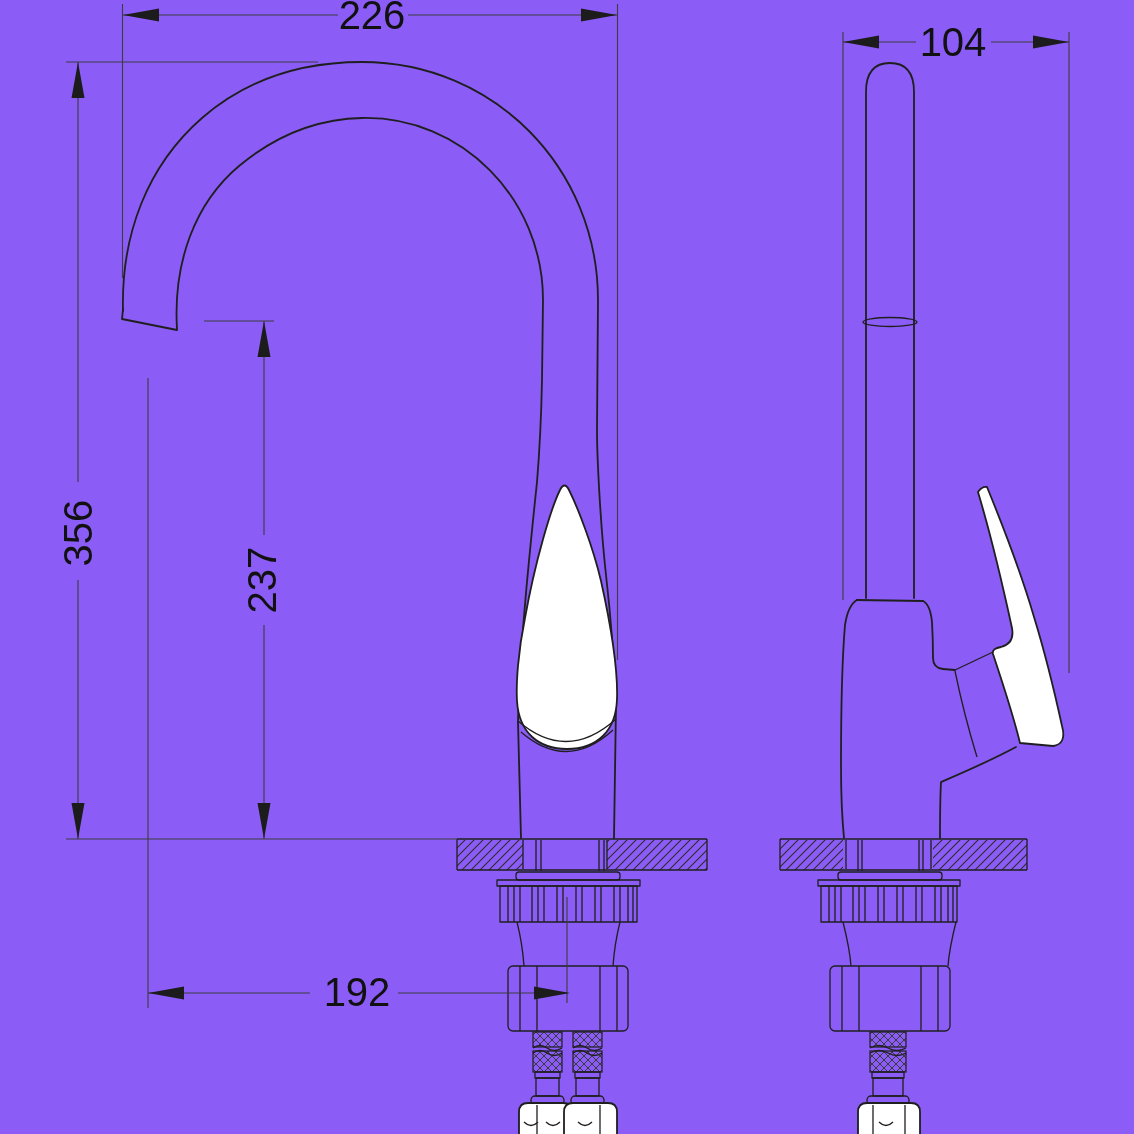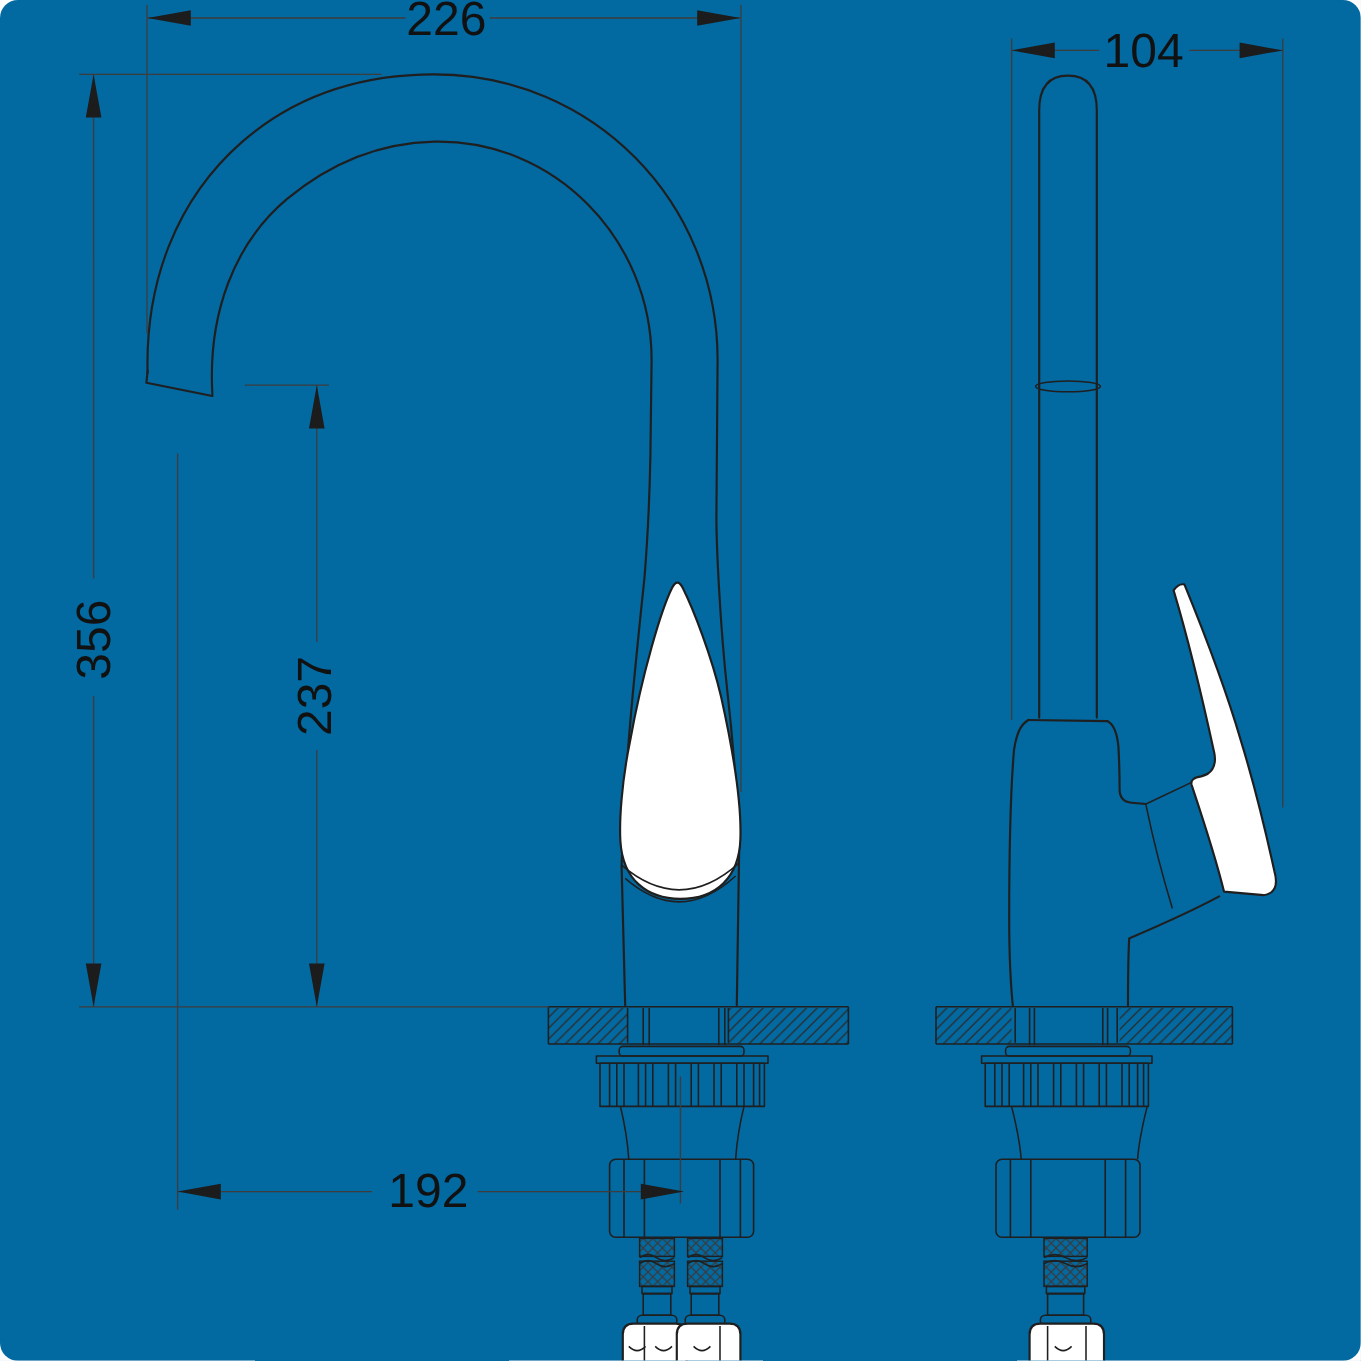--- a/index.html
+++ b/index.html
@@ -1,17 +1,17 @@
 <!DOCTYPE html>
 <html><head>
 <meta charset="utf-8">
 <style>
   html,body{margin:0;padding:0;background:#ffffff;}
-  .canvas{position:relative;width:1134px;height:1134px;background:#0369a1;overflow:hidden;
-          font-family:"Liberation Sans", sans-serif;border-radius:15px;}
+  .canvas{position:relative;width:1134px;height:1134px;background:#8b5cf6;overflow:hidden;
+          font-family:"Liberation Sans", sans-serif;}
   svg{position:absolute;inset:0;}
   .outline{fill:none;stroke:#1f1f1f;stroke-width:1.8;stroke-linejoin:round;stroke-linecap:round;}
   .outline-thin{fill:none;stroke:#1f1f1f;stroke-width:1.3;stroke-linejoin:round;}
   .whitefill{fill:#ffffff;stroke:#1f1f1f;stroke-width:1.8;stroke-linejoin:round;}
   .dim{fill:none;stroke:#3d3d3d;stroke-width:1.1;}
   .arr{fill:#1c1c1c;stroke:none;}
   .dimtext{font-family:"Liberation Sans", sans-serif;font-size:40px;fill:#111111;text-anchor:middle;}
   .hatchfill{fill:url(#hatch);stroke:none;}
   .braidfill{fill:url(#braid);stroke:#1f1f1f;stroke-width:1.2;}
 </style>

